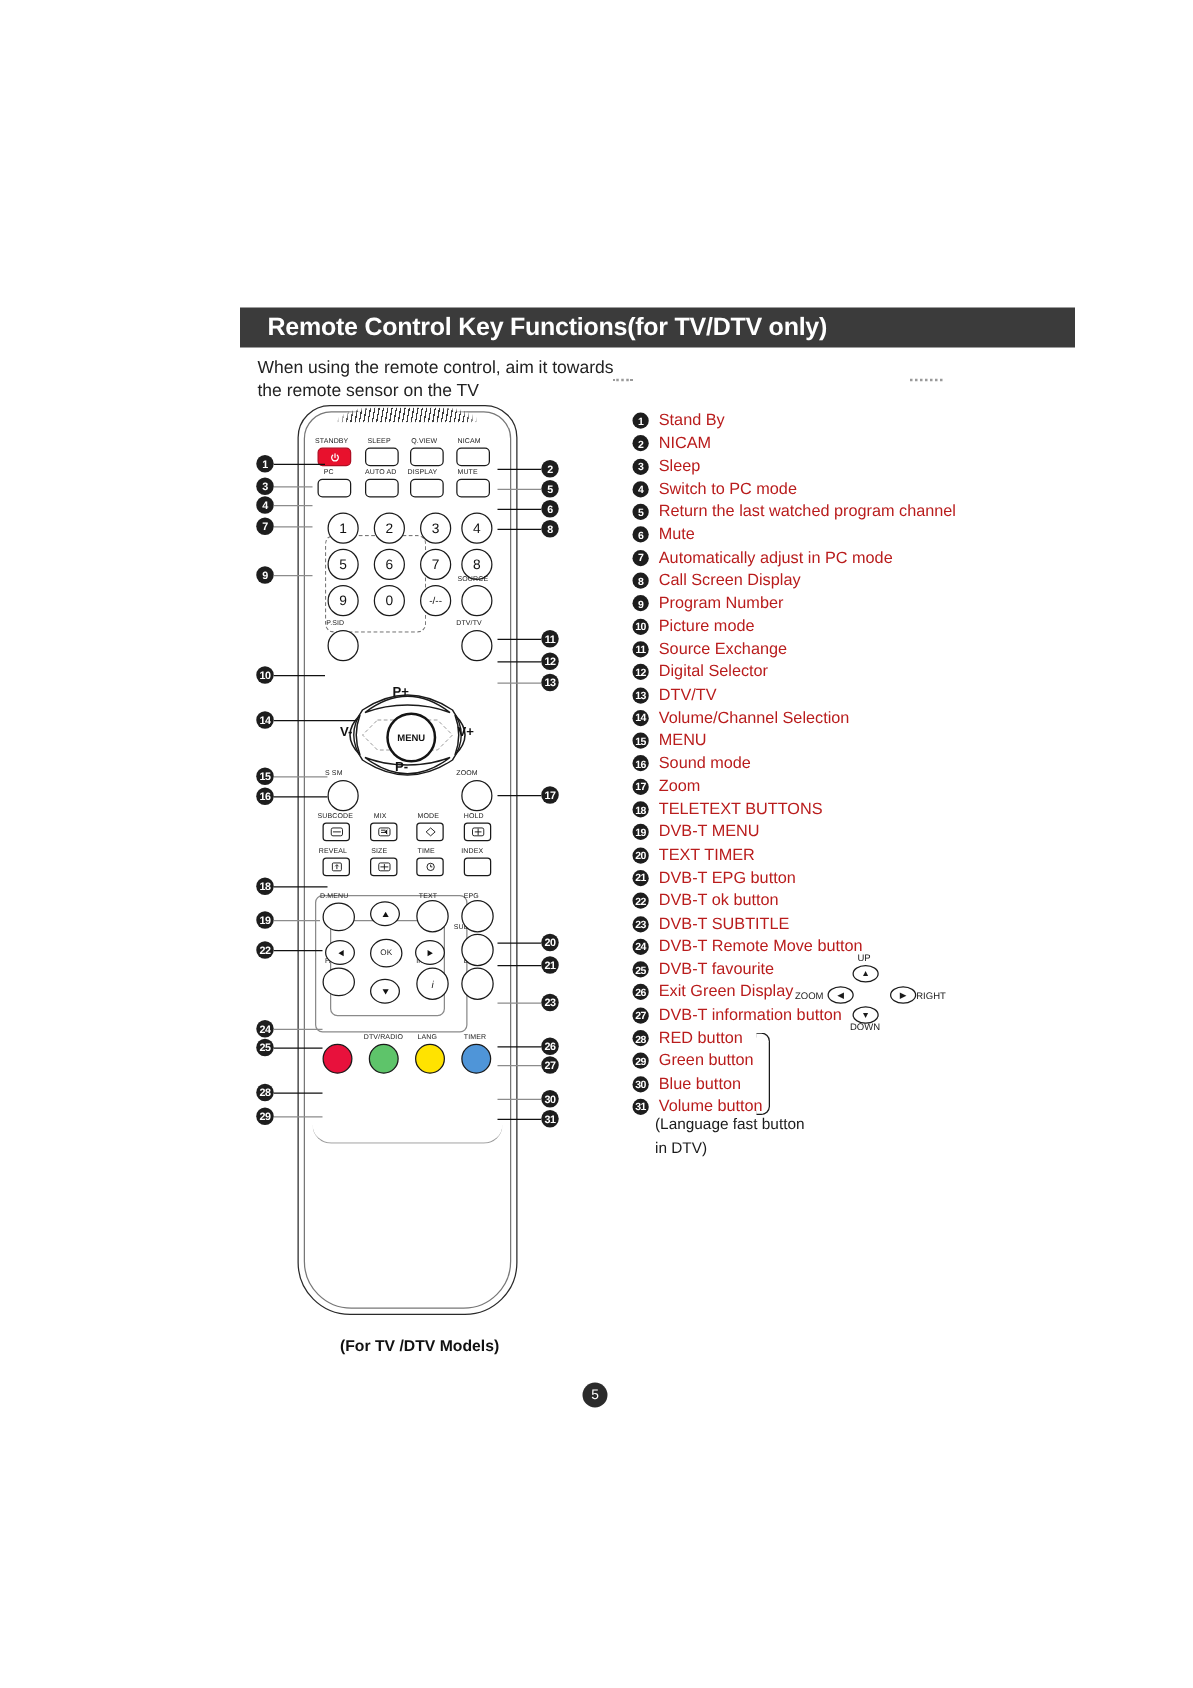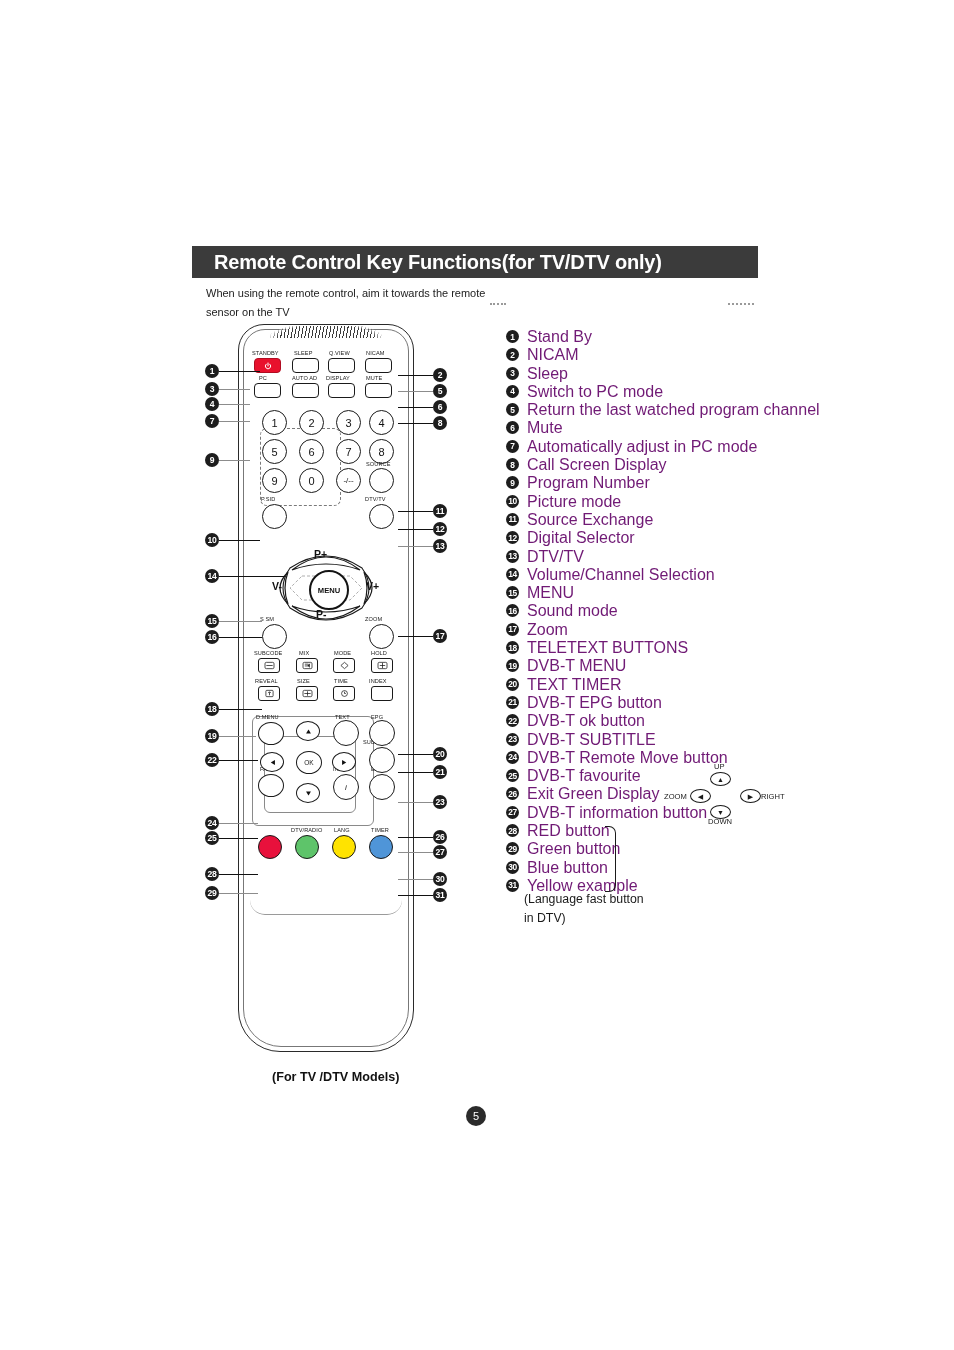--- a/index.html
+++ b/index.html
@@ -5,32 +5,32 @@
   html,body{margin:0;padding:0;}
   body{
     width:954px;height:1350px;background:#ffffff;
     font-family:"Liberation Sans", sans-serif;
     color:#1a1a1a;position:relative;overflow:hidden;
   }
   .page{position:absolute;inset:0;}
 
   
   .banner{
-    position:absolute;left:192px;top:246px;width:566px;height:32px;
+    position:absolute;left:192px;top:246px;width:668px;height:32px;
     background:#3b3b3b;color:#ffffff;
     display:flex;align-items:center;
   }
   .banner-title{
     font-size:20px;font-weight:bold;letter-spacing:-0.2px;
     padding-left:22px;white-space:nowrap;
   }
 
   .intro{
     position:absolute;left:206px;top:284px;width:290px;
-    font-size:11px;line-height:19px;color:#222;
+    font-size:14px;line-height:19px;color:#222;
   }
 
   
   .pill-wrap{position:absolute;left:490px;top:288px;width:268px;height:30px;}
   .pill{
     position:absolute;left:18px;top:0;width:216px;height:28px;border-radius:14px;
     background:linear-gradient(180deg,#ffffff 0%,#f2f2f2 38%,#d9d9d9 70%,#efefef 100%);
     box-shadow:0 1px 2px rgba(0,0,0,.18);
     display:flex;align-items:center;justify-content:center;
   }
@@ -43,24 +43,24 @@
 
   
   .list{position:absolute;left:506px;top:328px;width:270px;}
   .li{display:flex;align-items:flex-start;height:18.3px;}
   .num{
     flex:0 0 auto;width:13px;height:13px;border-radius:50%;
     background:#1d1d1d;color:#fff;font-size:8.4px;font-weight:bold;
     display:flex;align-items:center;justify-content:center;
     margin-top:2px;letter-spacing:-0.4px;
   }
-  .li-label{font-size:16px;color:#701a75;margin-left:8px;white-space:nowrap;}
-
-  
-  .cursor-dia{position:absolute;left:636px;top:762px;width:120px;height:62px;font-size:7.6px;margin-left:28px;}
+  .li-label{font-size:13px;color:#b91c1c;margin-left:8px;white-space:nowrap;}
+
+  
+  .cursor-dia{position:absolute;left:636px;top:762px;width:120px;height:62px;font-size:7.6px;}
   .cd-key{
     position:absolute;width:19px;height:12px;border:1.1px solid #1a1a1a;border-radius:50%;
     display:flex;align-items:center;justify-content:center;background:#fff;
   }
   .cd-key i{font-style:normal;font-size:7px;line-height:1;}
   .cd-lbl{position:absolute;font-size:7.6px;color:#1a1a1a;}
 
   
   .bracket{
     position:absolute;left:605px;top:826px;width:10px;height:64px;
@@ -283,21 +283,21 @@
       <div class="li">
         <div class="num">29</div>
         <div class="li-label">Green button</div>
       </div>
       <div class="li">
         <div class="num">30</div>
         <div class="li-label">Blue button</div>
       </div>
       <div class="li">
         <div class="num">31</div>
-        <div class="li-label">Yellow example</div>
+        <div class="li-label">Volume button</div>
       </div>
     </div>
 
   <div class="cursor-dia">
     <div class="cd-lbl" style="left:50px;top:0;">UP</div>
     <div class="cd-key" style="left:46px;top:10px;">
         <i>▲</i>
       </div>
     <div class="cd-lbl" style="left:0;top:30px;">ZOOM</div>
     <div class="cd-key" style="left:26px;top:27px;">

